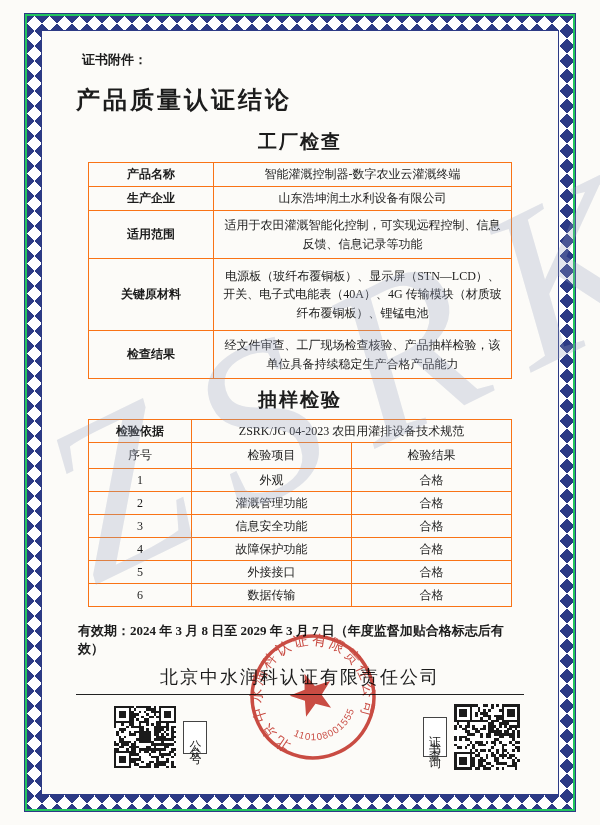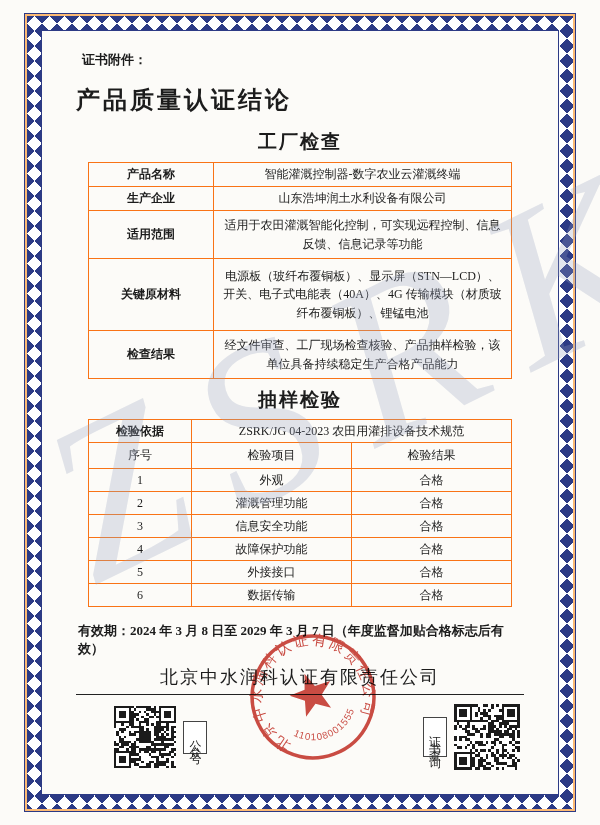--- a/index.html
+++ b/index.html
@@ -5,21 +5,21 @@
   html,body{margin:0;padding:0;}
   body{
     width:600px;height:825px;position:relative;overflow:hidden;
     background:#fcfbf8;
     font-family:"Liberation Serif","DejaVu Serif",serif;
     color:#1c1c1c;
   }
   
   .band{
     position:absolute;left:24px;right:24px;top:13px;bottom:13px;
-    border:1px solid #2c3a85;background:#fdba74;padding:2px;box-sizing:border-box;
+    border:1px solid #2c3a85;background:#22c55e;padding:2px;box-sizing:border-box;
   }
   .pattern{
     position:absolute;left:2px;top:2px;right:2px;bottom:2px;
     background-color:#fff;
     background-image:
       linear-gradient(45deg,#2c3a85 25%,transparent 25%,transparent 75%,#2c3a85 75%),
       linear-gradient(-45deg,#2c3a85 25%,transparent 25%,transparent 75%,#2c3a85 75%);
     background-size:15px 15px;
   }
   .inner{

